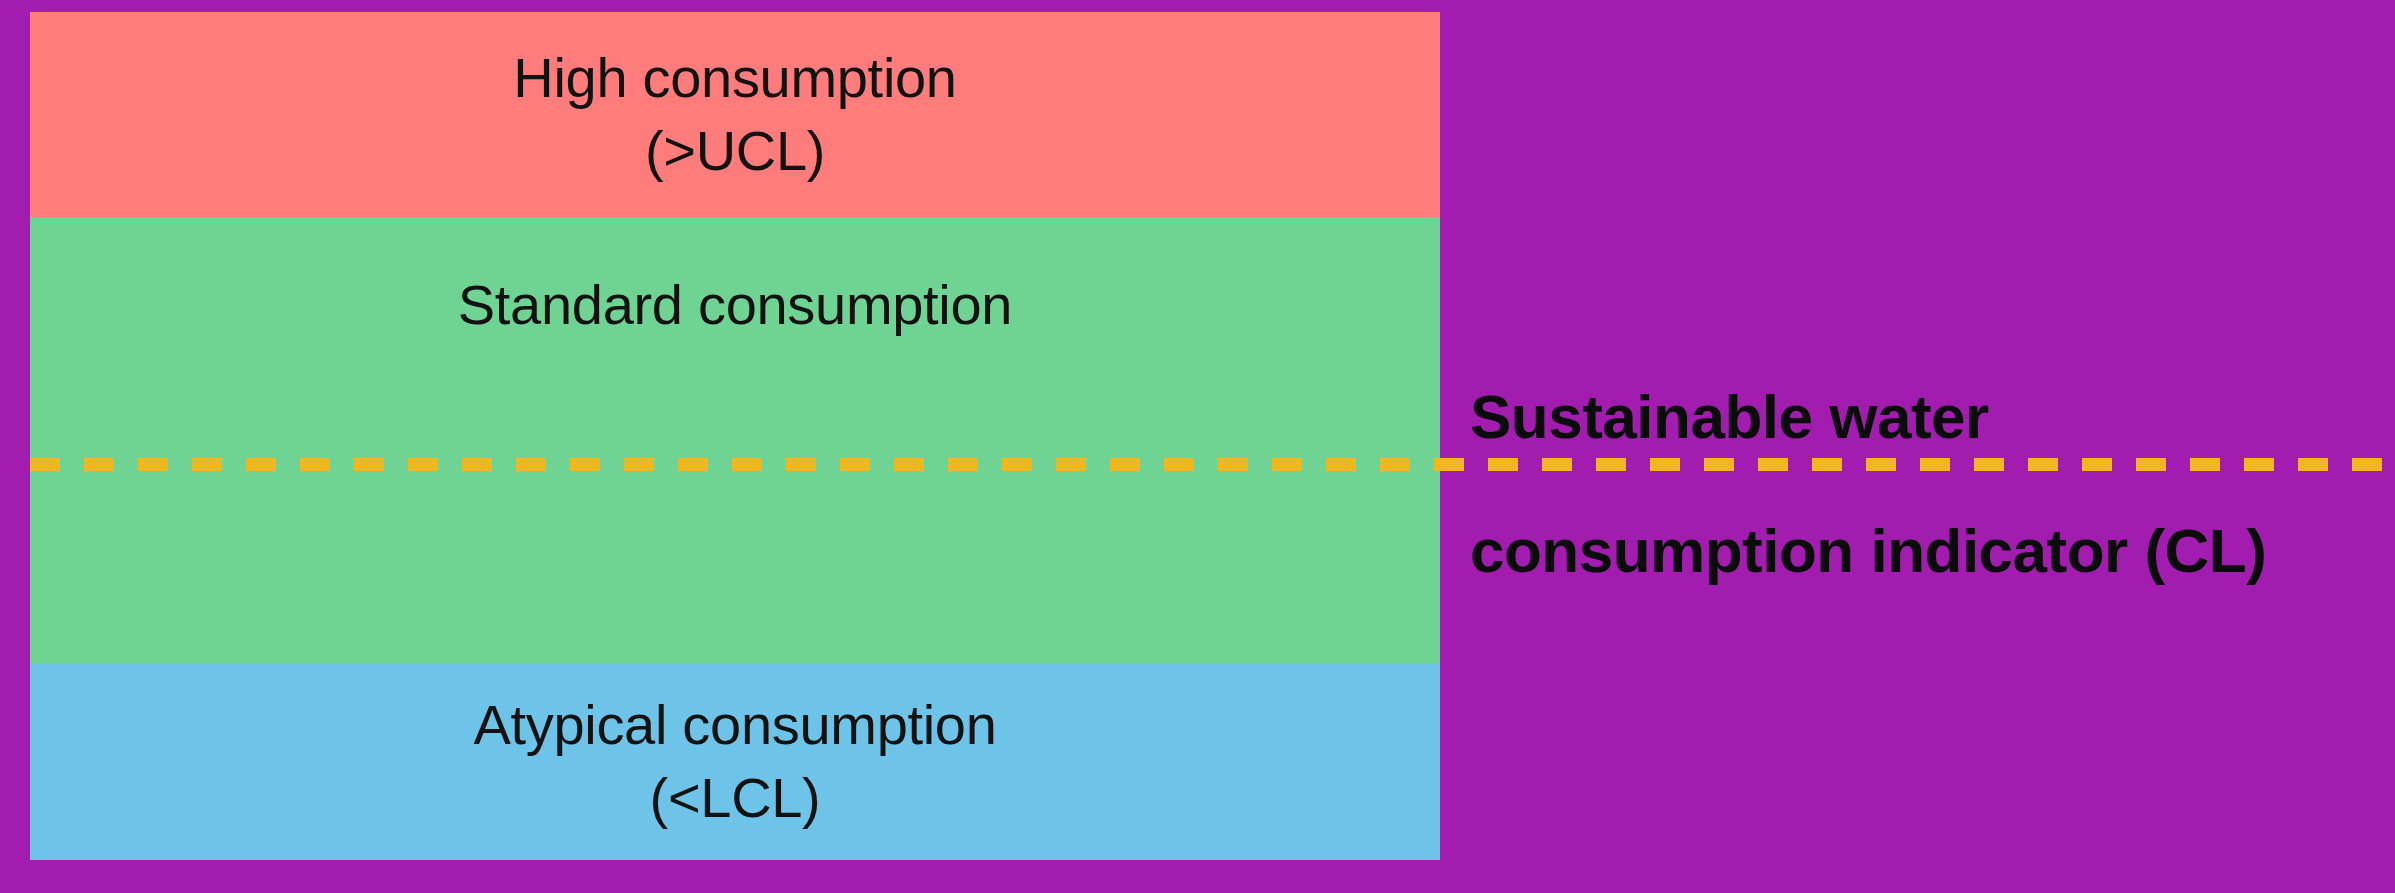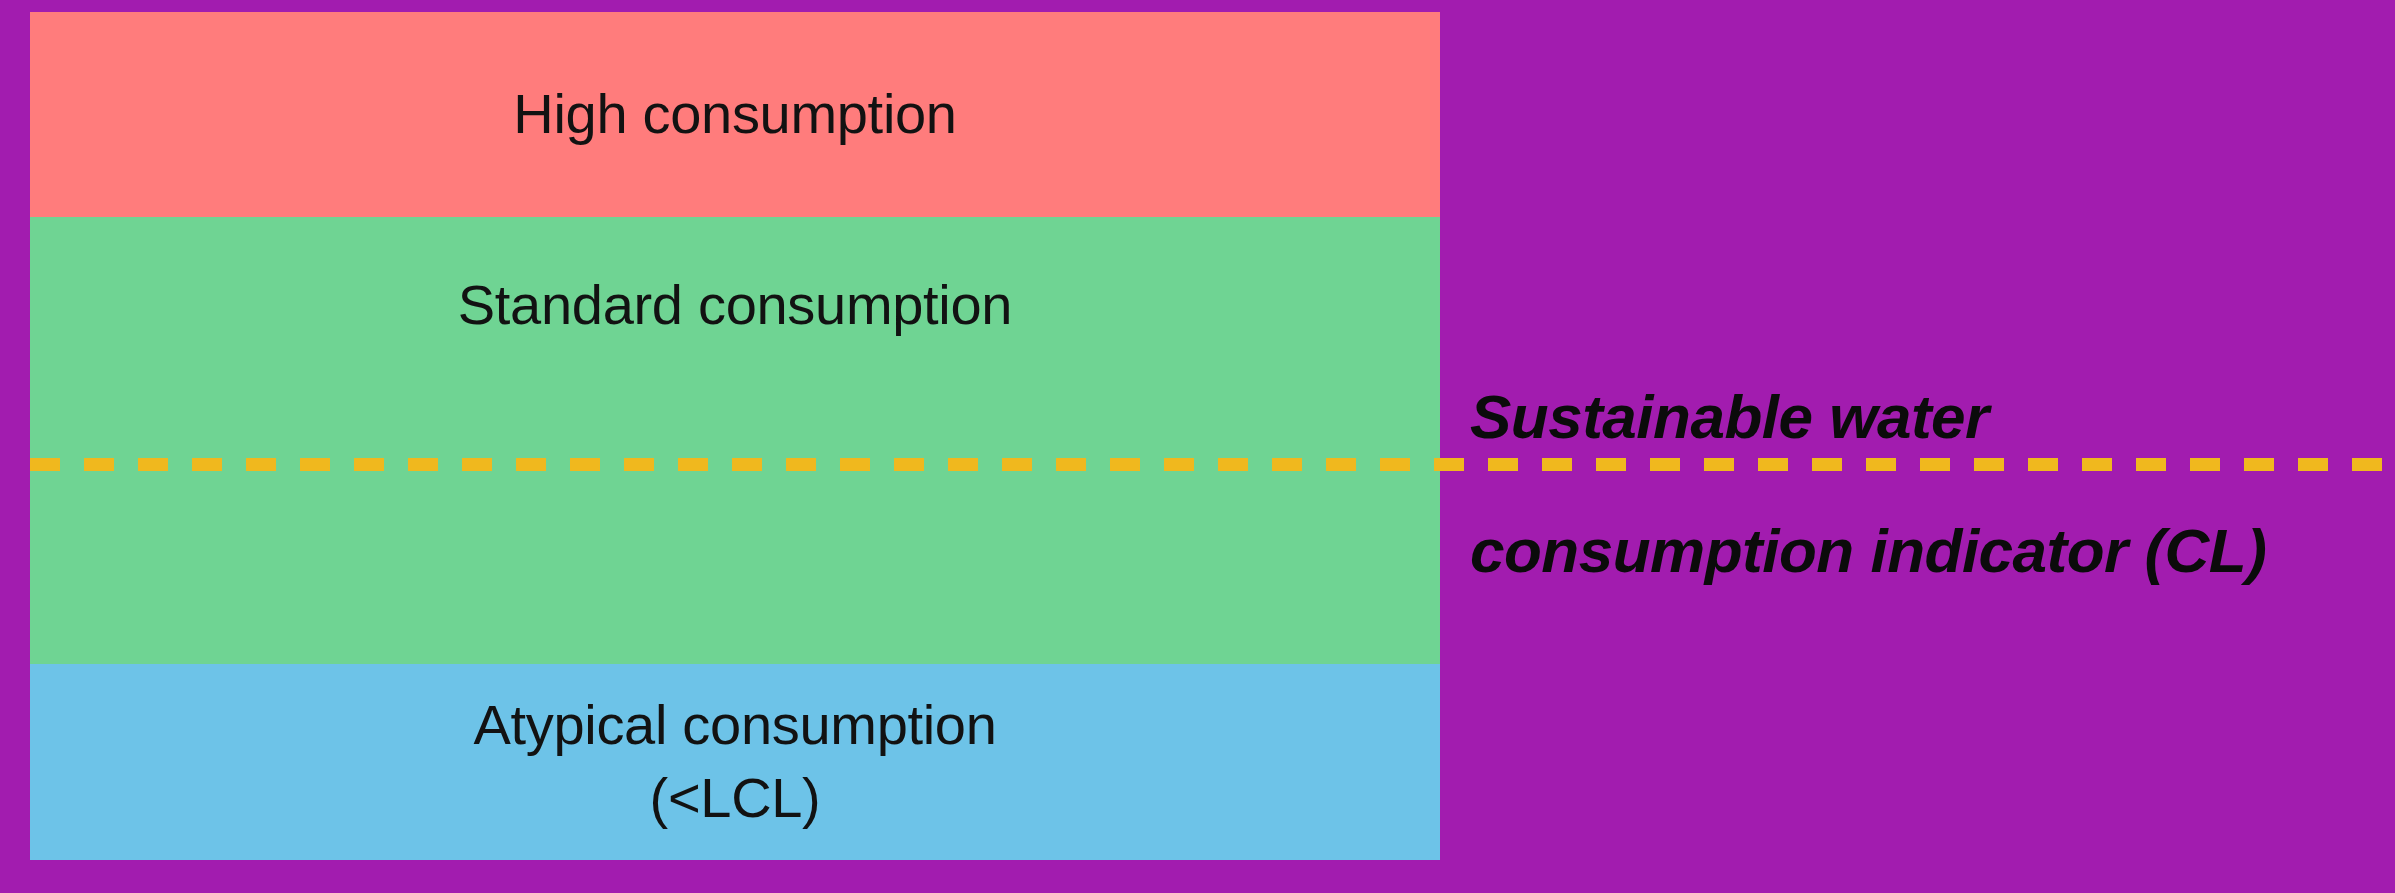--- a/index.html
+++ b/index.html
@@ -67,33 +67,33 @@
     position: absolute;
     left: 1470px;
     top: 372px;
     width: 900px;
     color: #0b0b0b;
     font-weight: bold;
     font-size: 62px;
     line-height: 1.45;
     letter-spacing: -0.5px;
     white-space: nowrap;
-    font-style: italic;
   }
   .cl-label .row2 { margin-top: 44px; }
 </style>
 </head>
 <body>
 
 <div id="canvas">
 
   <div class="band-stack">
 
     <div class="band band-high" style="background:#FF7C7C">
       <div class="band-line">High consumption</div>
+      <div class="band-line">(&gt;UCL)</div>
     </div>
 
     <div class="band band-standard" style="background:#6FD493">
       <div class="band-line">Standard consumption</div>
     </div>
 
     <div class="band band-atypical" style="background:#6DC3E8">
       <div class="band-line">Atypical consumption</div>
       <div class="band-line">(&lt;LCL)</div>
     </div>

